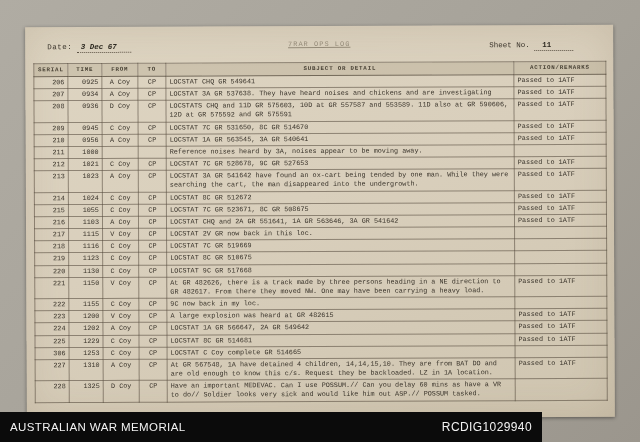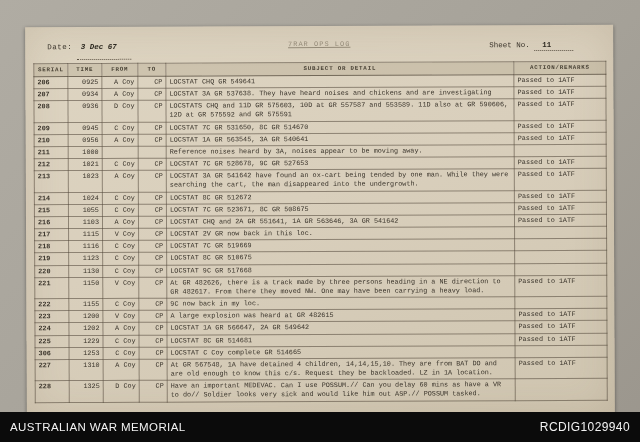--- a/index.html
+++ b/index.html
@@ -17,21 +17,21 @@
     color:#3a342b;
   }
   .paper-head{
     position:absolute;left:10px;right:10px;top:14px;height:20px;
     font-size:7.5px;
   }
   .head-date{position:absolute;left:12px;top:2px;white-space:nowrap;}
   .date-label{letter-spacing:.5px;margin-top:36px;}
   .date-value{
     font-style:italic;font-weight:bold;color:#2e2a22;
-    border-bottom:1px dotted #5c5344;padding:0 14px 8px 4px;margin-top:8px;
+    border-bottom:1px dotted #5c5344;padding:0 14px 1px 4px;margin-top:8px;
   }
   .head-title{
     position:absolute;left:0;right:0;top:0;text-align:center;
     color:#847a68;opacity:.8;letter-spacing:1px;
     text-decoration:underline;font-size:7px;
   }
   .head-sheet{position:absolute;right:30px;top:2px;white-space:nowrap;}
   .sheet-value{
     font-weight:bold;border-bottom:1px dotted #5c5344;
     padding:0 22px 1px 8px;color:#2e2a22;
@@ -44,26 +44,26 @@
   table.log th, table.log td{
     border:1px solid rgba(78,68,54,.55);
     padding:1px 3px;vertical-align:top;overflow:hidden;
   }
   table.log thead th{
     background:rgba(160,146,120,.25);
     font-size:5.8px;letter-spacing:.8px;text-align:center;
     padding:2px 1px;font-weight:bold;color:#4a4336;
     border-bottom:1.5px solid rgba(70,60,46,.7);
   }
-  td.c-serial{text-align:left;font-weight:bold;}
+  td.c-serial{text-align:right;}
   td.c-time{text-align:right;}
-  td.c-from, td.c-to{text-align:right;white-space:nowrap;}
+  td.c-from, td.c-to{text-align:center;white-space:nowrap;}
   td.c-action{white-space:nowrap;}
   .footer-bar{
-    position:absolute;left:0;bottom:0;width:640px;height:30px;
+    position:absolute;left:0;bottom:0;width:542px;height:30px;
     background:#0b0b0b;color:#f2f2f2;
     font-family:"Liberation Sans","DejaVu Sans",sans-serif;
     display:flex;align-items:center;justify-content:space-between;
     box-sizing:border-box;padding:0 10px;
   }
   .footer-left{font-size:11.5px;letter-spacing:.4px;}
   .footer-right{font-size:12px;letter-spacing:.4px;}
 </style>
 </head>
 <body>

